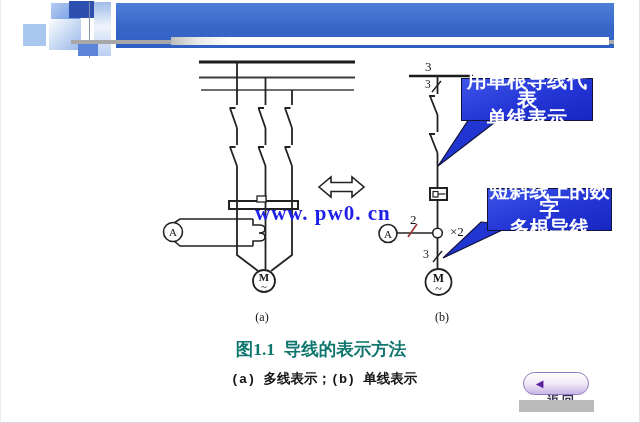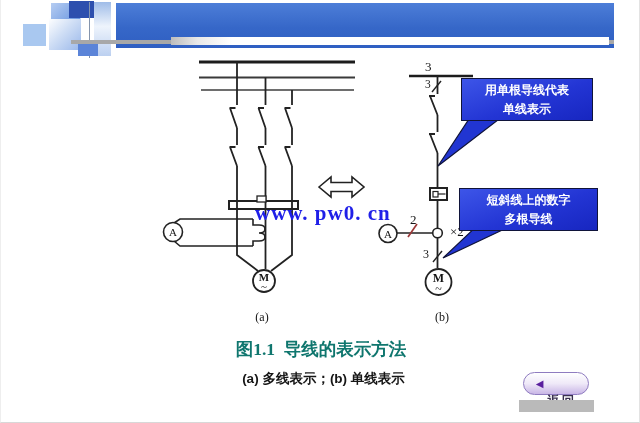--- a/index.html
+++ b/index.html
@@ -24,29 +24,29 @@
   .sq3{left:50px;top:3px;width:29px;height:16px;background:linear-gradient(135deg,#b6cdf2 0%,#6b97e0 100%);}
   .sq4{left:68px;top:1px;width:25px;height:17px;background:#2d4fae;}
   .sq5{left:77px;top:42px;width:20px;height:14px;background:#5b84d8;}
   
   #diagram-svg{left:0;top:55px;}
   .lbl{position:absolute;font-family:"Liberation Serif",serif;color:#141414;line-height:1;}
   .watermark{left:254px;top:201px;font-family:"Liberation Serif",serif;font-size:21px;
     color:#1f1fe8;letter-spacing:1px;font-weight:700;}
   .bubble{position:absolute;border:1.6px solid #10143a;border-radius:0;
     background:linear-gradient(160deg,#3d55e8 0%,#2335d4 55%,#1726c0 100%);
-    color:#ffffff;font-weight:bold;font-size:12px;line-height:19px;text-align:center;
+    color:#ffffff;font-weight:bold;font-size:20px;line-height:19px;text-align:center;
     display:flex;flex-direction:column;justify-content:center;box-sizing:border-box;}
   .bubble-top{left:460px;top:78px;width:132px;height:43px;}
-  .bubble-bottom{left:458px;top:188px;width:139px;height:43px;}
+  .bubble-bottom{left:486px;top:188px;width:125px;height:43px;}
   
   .caption-title{left:219px;top:337px;width:202px;text-align:center;
     font-family:"Liberation Serif",serif;font-size:17.5px;font-weight:600;color:#0f766e;white-space:pre;}
   .caption-sub{left:230px;top:370px;width:185px;text-align:center;
-    font-family:Liberation Sans, sans-serif;font-size:13.5px;font-weight:600;color:#161616;white-space:pre;}
+    font-family:Liberation Mono, monospace;font-size:13.5px;font-weight:600;color:#161616;white-space:pre;}
   
   .return-btn{left:522px;top:372px;width:66px;height:23px;border-radius:12px;
     border:1.5px solid #8f7cc0;box-sizing:border-box;cursor:pointer;
     background:linear-gradient(180deg,#ffffff 0%,#efe9f8 50%,#c9b6e6 100%);
     display:flex;align-items:center;justify-content:center;gap:4px;}
   .return-icon{color:#5a1f9e;font-size:10px;line-height:1;}
   .return-label{font-family:"Liberation Serif",serif;font-weight:bold;font-size:12.5px;color:#3a3050;
     letter-spacing:2px;text-shadow:0 1px 0 #ffffff;margin-top:36px;}
   .gray-bar{left:518px;top:400px;width:75px;height:12px;background:#bababa;}
   svg text{font-family:"Liberation Serif",serif;fill:#141414;}

